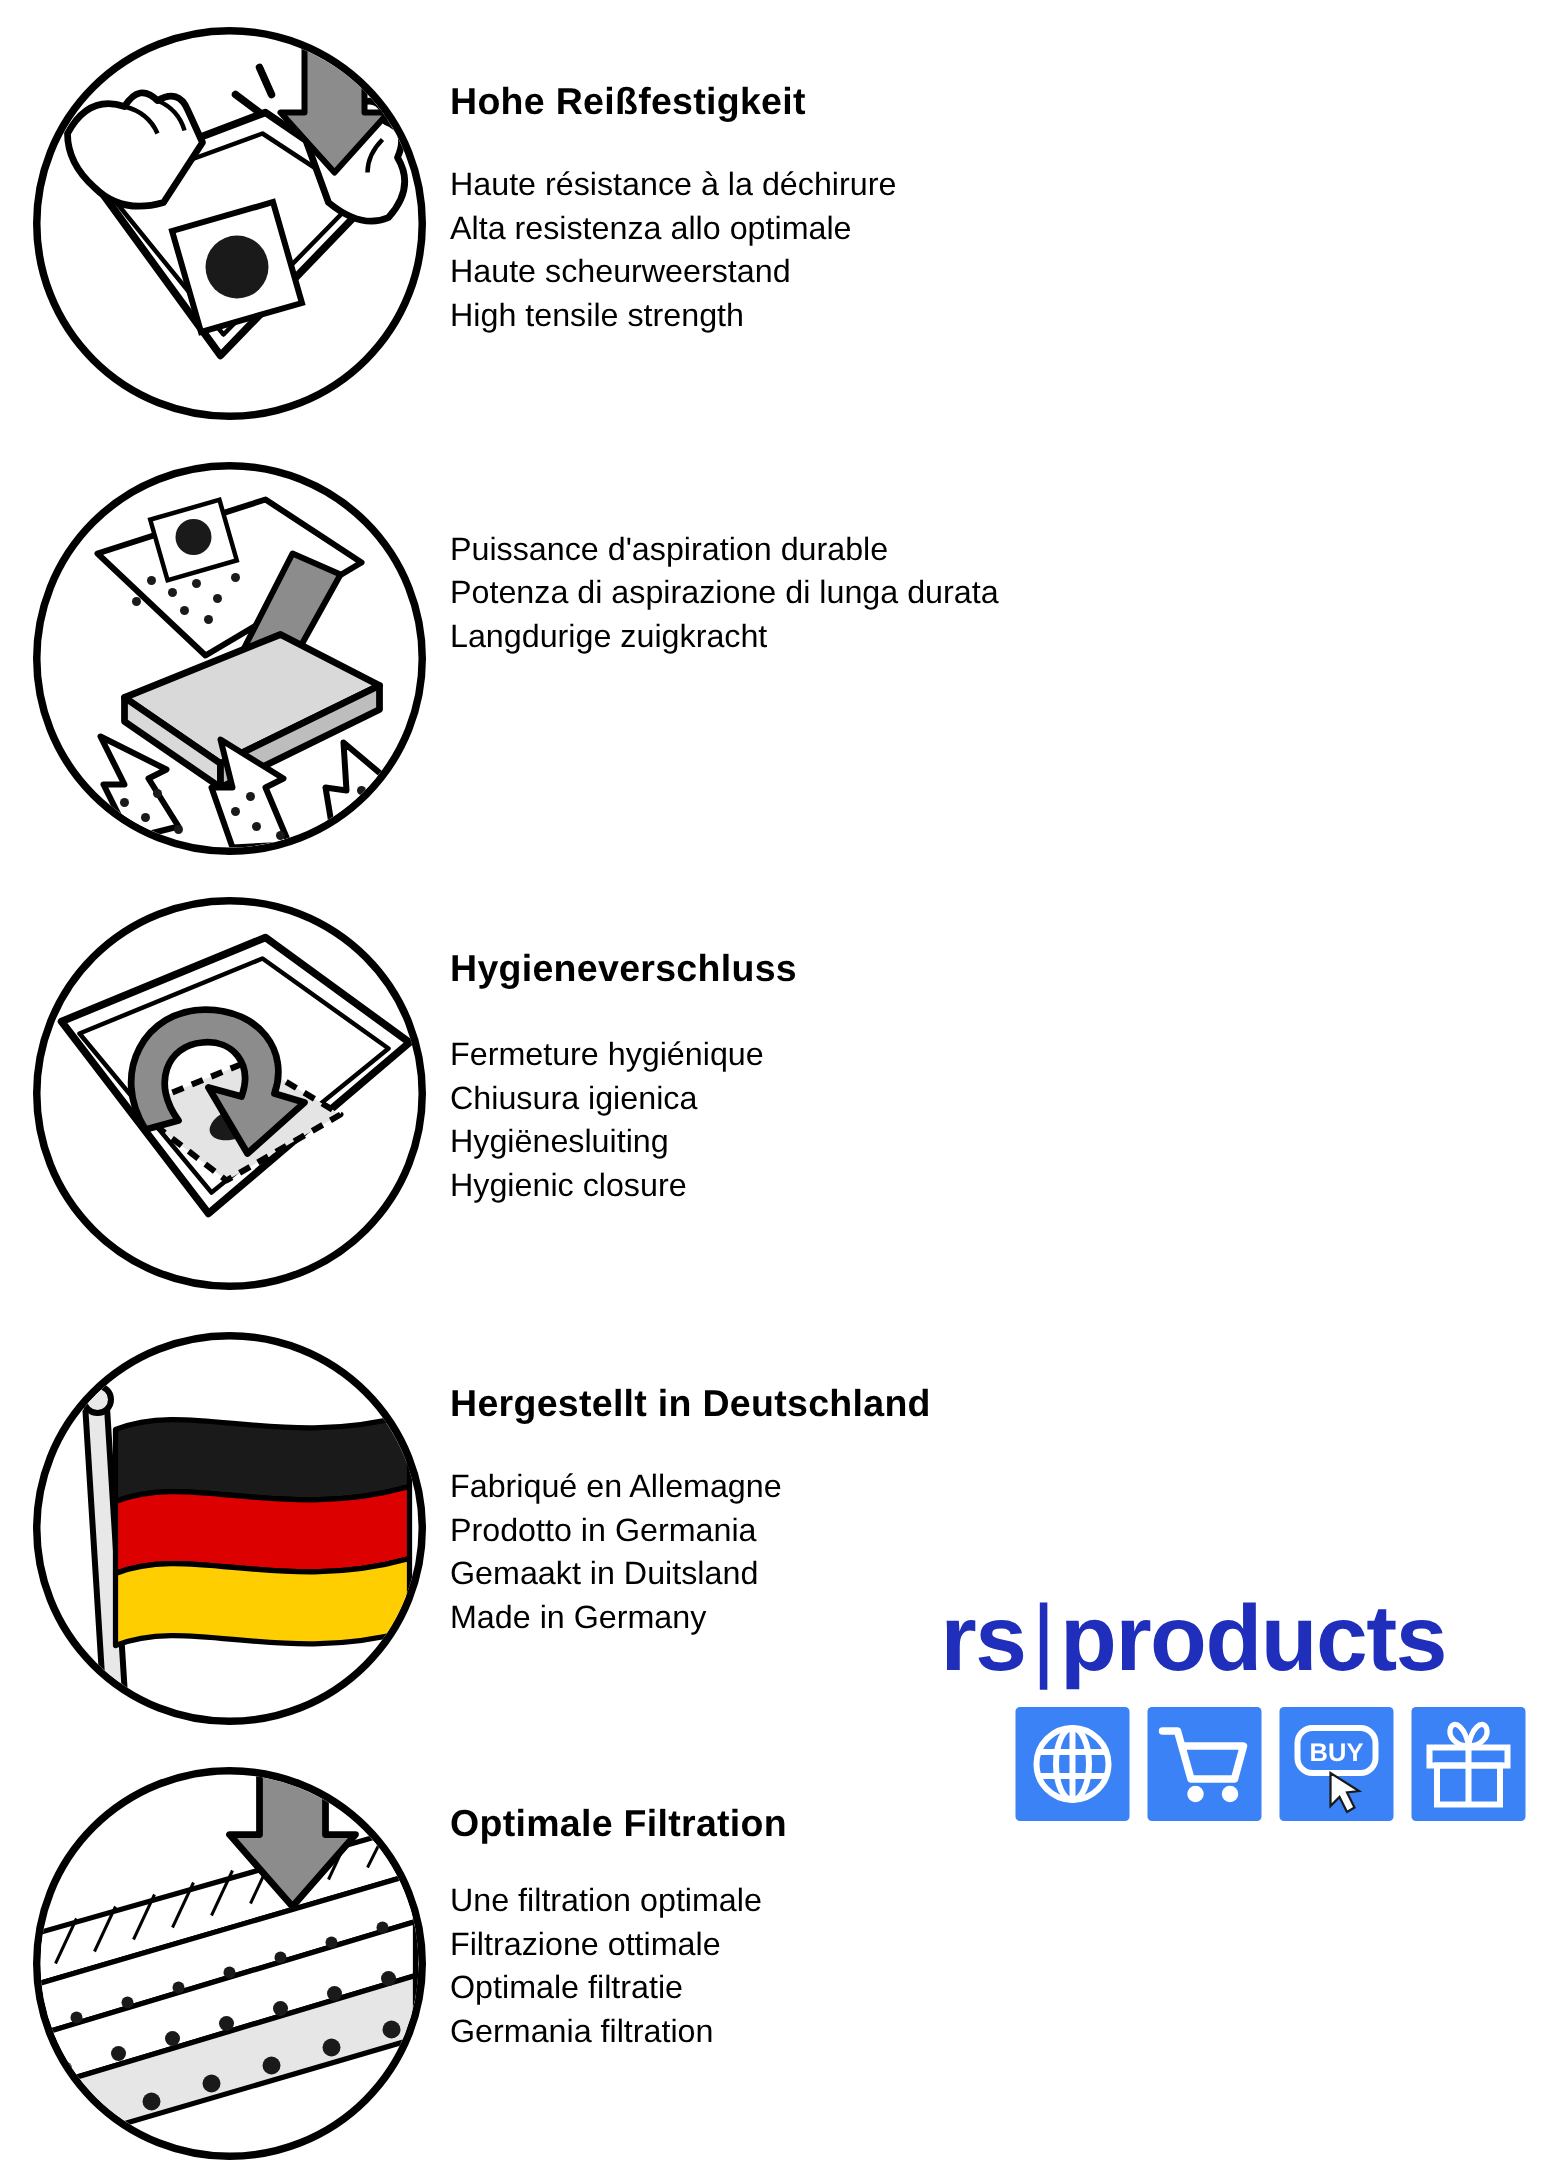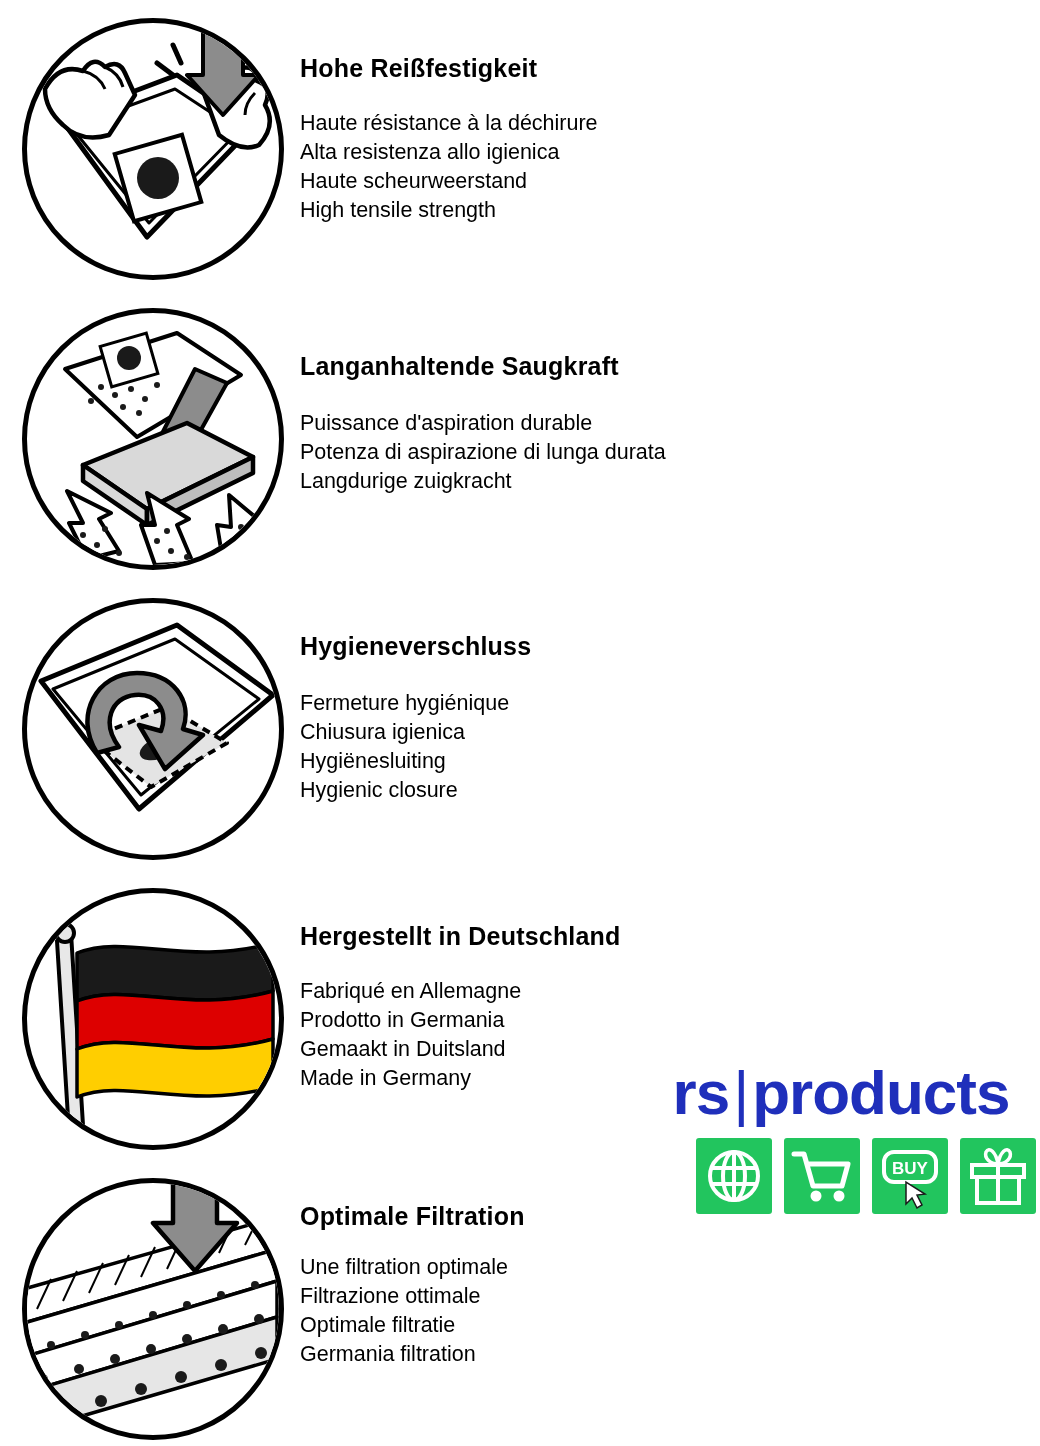--- a/index.html
+++ b/index.html
@@ -73,24 +73,24 @@
 
   #f1 .feature-title { margin-bottom: 26px; }
   #f2 .feature-title { margin-bottom: 28px; }
   #f3 .feature-title { margin-bottom: 26px; }
   #f4 .feature-title { margin-bottom: 28px; }
   #f5 .feature-title { margin-bottom: 22px; }
 
   
   .brand {
     position: absolute;
-    right: 4px;
+    right: 23px;
     bottom: 18px;
     width: 390px;
-    text-align: center;
+    text-align: left;
   }
   .brand-word {
     font-size: 62px;
     font-weight: bold;
     color: #1f2fbb;
     letter-spacing: -1px;
     line-height: 1;
     white-space: nowrap;
   }
   .brand-word .bar {
@@ -100,21 +100,21 @@
   }
   .brand-icons {
     margin-top: 14px;
     display: flex;
     justify-content: flex-end;
     gap: 12px;
   }
   .bicon {
     width: 76px;
     height: 76px;
-    background: #22c55e;
+    background: #3b82f6;
     border-radius: 3px;
     position: relative;
   }
   .bicon svg { position: absolute; left: 0; top: 0; }
 </style>
 </head>
 <body>
 
 <div class="sheet">
 
@@ -143,21 +143,21 @@
           <path d="M130 40 L146 52" stroke="#000" stroke-width="5" stroke-linecap="round"></path>
           <path d="M240 26 L228 42" stroke="#000" stroke-width="5" stroke-linecap="round"></path>
           <path d="M250 52 L236 58" stroke="#000" stroke-width="5" stroke-linecap="round"></path>
         </svg>
       </div>
     </div>
     <div class="text-col">
       <div class="feature-title">Hohe Reißfestigkeit</div>
       <ul class="feature-lines">
         <li>Haute résistance à la déchirure</li>
-        <li>Alta resistenza allo igienica</li>
+        <li>Alta resistenza allo optimale</li>
         <li>Haute scheurweerstand</li>
         <li>High tensile strength</li>
       </ul>
     </div>
   </div>
 
   <div class="feature" id="f2">
     <div class="icon-wrap">
       <div class="circle">
         <svg width="252" height="252" viewBox="0 0 252 252">
@@ -196,21 +196,20 @@
               <circle cx="220" cy="238" r="3"></circle>
               <circle cx="214" cy="214" r="3"></circle>
             <circle cx="92" cy="240" r="3"></circle>
               <circle cx="160" cy="244" r="3"></circle>
               <circle cx="232" cy="242" r="3"></circle>
           </g>
         </svg>
       </div>
     </div>
     <div class="text-col">
-      <div class="feature-title">Langanhaltende Saugkraft</div>
       <ul class="feature-lines">
         <li>Puissance d'aspiration durable</li>
         <li>Potenza di aspirazione di lunga durata</li>
         <li>Langdurige zuigkracht</li>
       </ul>
     </div>
   </div>
 
   <div class="feature" id="f4">
     <div class="icon-wrap">

